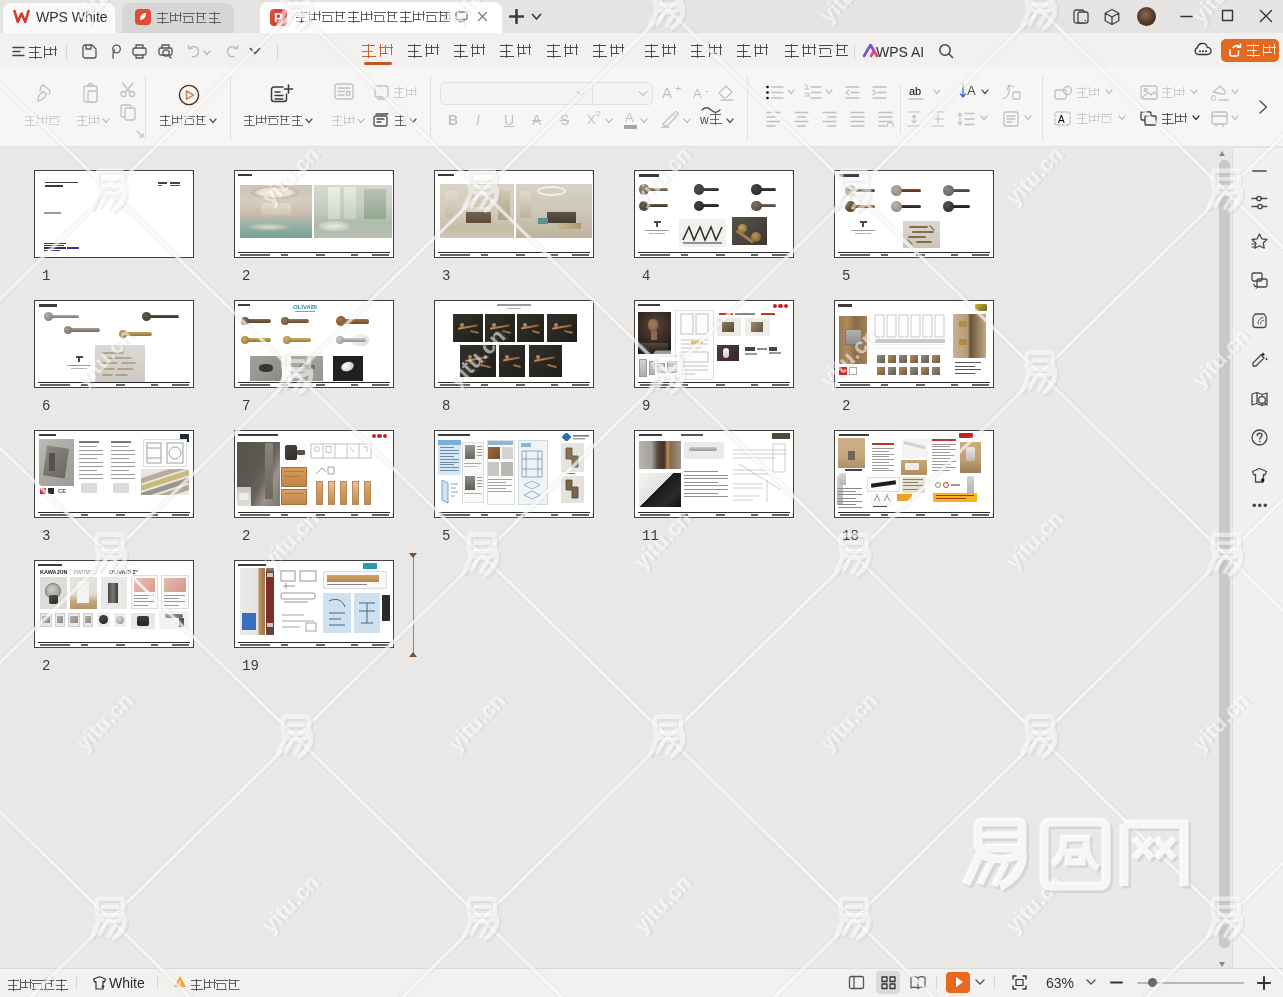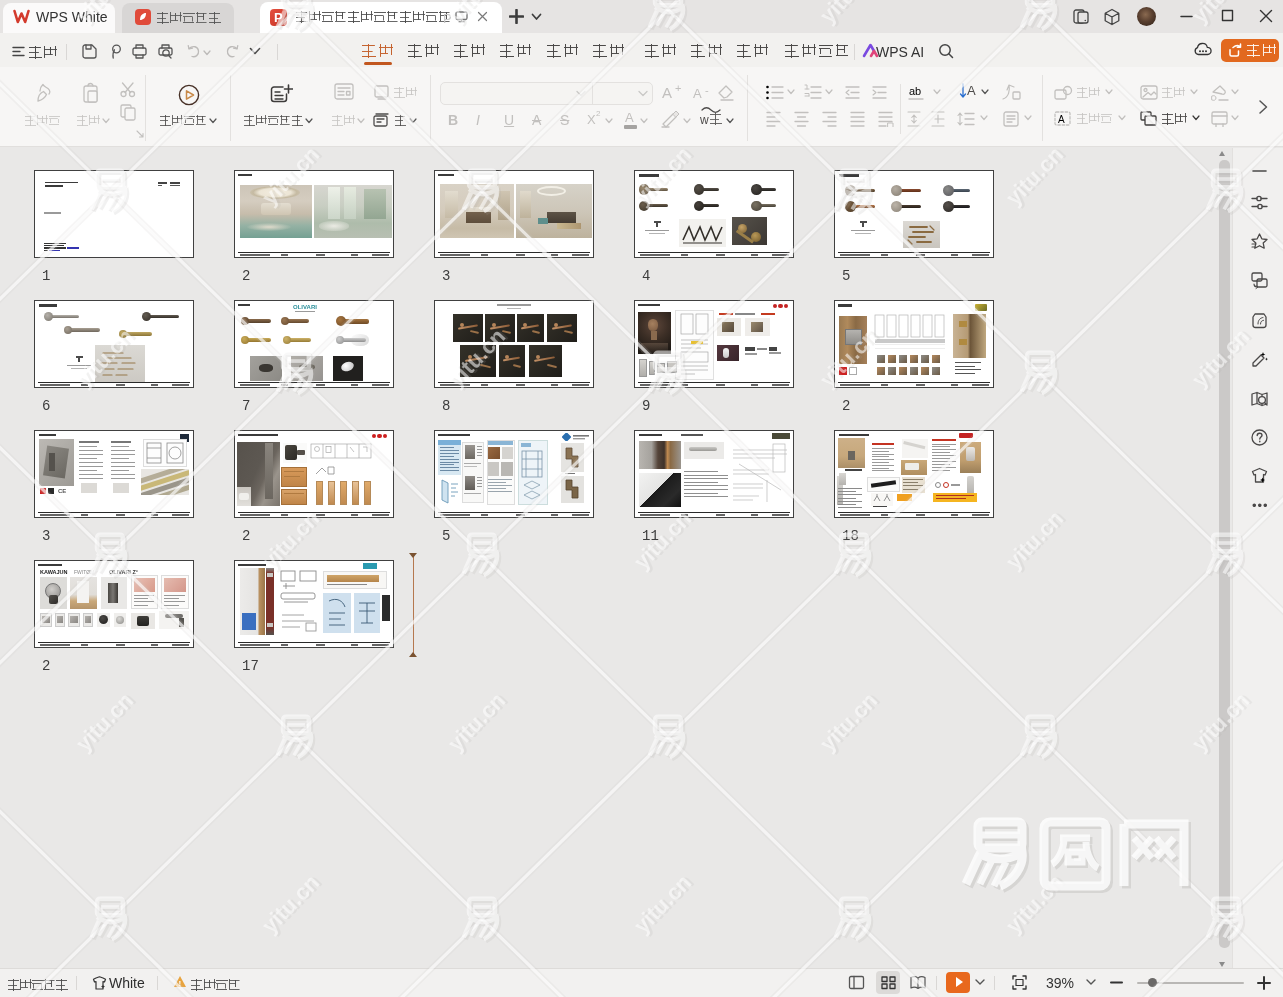--- a/index.html
+++ b/index.html
@@ -1153,21 +1153,21 @@
     <div class="num" style="left:242px;top:397.5px">7</div>
     <div class="num" style="left:442px;top:397.5px">8</div>
     <div class="num" style="left:642px;top:397.5px">9</div>
     <div class="num" style="left:842px;top:397.5px">2</div>
     <div class="num" style="left:42px;top:527.5px">3</div>
     <div class="num" style="left:242px;top:527.5px">2</div>
     <div class="num" style="left:442px;top:527.5px">5</div>
     <div class="num" style="left:642px;top:527.5px">11</div>
     <div class="num" style="left:842px;top:527.5px">18</div>
     <div class="num" style="left:42px;top:657.5px">2</div>
-    <div class="num" style="left:242px;top:657.5px">17</div>
+    <div class="num" style="left:242px;top:657.5px">19</div>
     <div class="ab" style="left:412.5px;top:556px;width:1.6px;height:98px;background:#b5784f"></div>
     <div class="ab" style="left:409px;top:553px;width:0;height:0;border-left:4px solid transparent;border-right:4px solid transparent;border-top:5px solid #7a5230"></div>
     <div class="ab" style="left:409px;top:652px;width:0;height:0;border-left:4px solid transparent;border-right:4px solid transparent;border-bottom:5px solid #7a5230"></div>
     <div class="ab" style="left:1232px;top:148px;width:51px;height:820px;background:#f1f0ef;border-left:1px solid #e2e0de"></div>
     <div class="ab" style="left:1219px;top:151px;width:0;height:0;border-left:3.5px solid transparent;border-right:3.5px solid transparent;border-bottom:5px solid #8a8a8a"></div>
     <div class="ab" style="left:1219px;top:160px;width:11px;height:788px;background:#cbc9c8;border-radius:5px"></div>
     <div class="ab" style="left:1219px;top:962px;width:0;height:0;border-left:3.5px solid transparent;border-right:3.5px solid transparent;border-top:5px solid #8a8a8a"></div>
     <svg class="ab" style="left:1251px;top:167px;" width="17" height="8" viewBox="0 0 17 8" fill="none" stroke="#4a4848" stroke-width="1.3" stroke-linecap="round" stroke-linejoin="round">
       <path d="M2 4 H15" stroke-width="1.6"></path>
     </svg>
@@ -1250,21 +1250,21 @@
     <div class="ab" style="left:946px;top:972px;width:24px;height:21px;background:#e8681d;border-radius:4px"></div>
     <div class="ab" style="left:956px;top:977px;width:0;height:0;border-left:7px solid #fff;border-top:5px solid transparent;border-bottom:5px solid transparent"></div>
     <svg class="ab" style="left:975px;top:979px;" width="10" height="7" viewBox="0 0 10 7" fill="none" stroke="#555" stroke-width="1.3" stroke-linecap="round" stroke-linejoin="round">
       <path d="M1 1 L5 5 L9 1" stroke-width="1.4"></path>
     </svg>
     <div class="sep" style="left:994px;top:976px;height:14px"></div>
     <svg class="ab" style="left:1011px;top:974px;" width="17" height="17" viewBox="0 0 17 17" fill="none" stroke="#333" stroke-width="1.3" stroke-linecap="round" stroke-linejoin="round">
       <path d="M2 5 V2 H5 M12 2 H15 V5 M15 12 V15 H12 M5 15 H2 V12" stroke-width="1.4"></path>
       <rect x="5" y="5.5" width="7" height="6" stroke-width="1.2"></rect>
     </svg>
-    <div class="ab" style="left:1046px;top:975px;font-size:14px;color:#333;font-weight:normal;white-space:nowrap;">39%</div>
+    <div class="ab" style="left:1046px;top:975px;font-size:14px;color:#333;font-weight:normal;white-space:nowrap;">63%</div>
     <svg class="ab" style="left:1086px;top:979px;" width="10" height="7" viewBox="0 0 10 7" fill="none" stroke="#555" stroke-width="1.3" stroke-linecap="round" stroke-linejoin="round">
       <path d="M1 1 L5 5 L9 1" stroke-width="1.4"></path>
     </svg>
     <svg class="ab" style="left:1110px;top:981px;" width="13" height="4" viewBox="0 0 13 4" fill="none" stroke="#333" stroke-width="1.3" stroke-linecap="round" stroke-linejoin="round">
       <path d="M1 1.5 H12" stroke-width="2"></path>
     </svg>
     <div class="ab" style="left:1137px;top:982px;width:107px;height:2px;background:#b9b7b5;border-radius:1px"></div>
     <div class="ab" style="left:1148px;top:978px;width:9px;height:9px;border-radius:50%;background:#6b6968"></div>
     <svg class="ab" style="left:1257px;top:976px;" width="14" height="14" viewBox="0 0 14 14" fill="none" stroke="#333" stroke-width="1.3" stroke-linecap="round" stroke-linejoin="round">
       <path d="M7 1 V13 M1 7 H13" stroke-width="2"></path>

